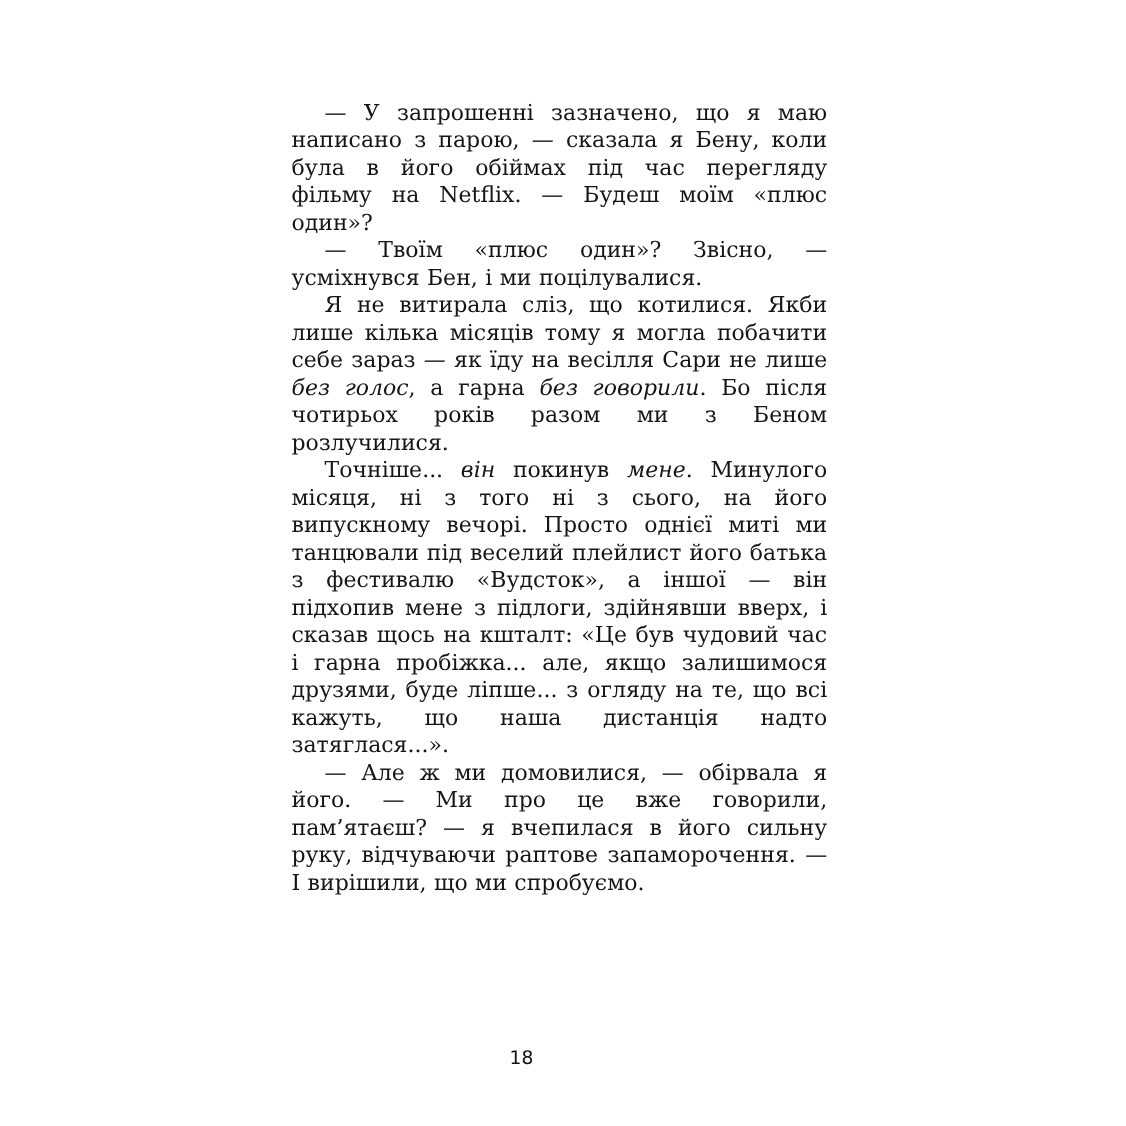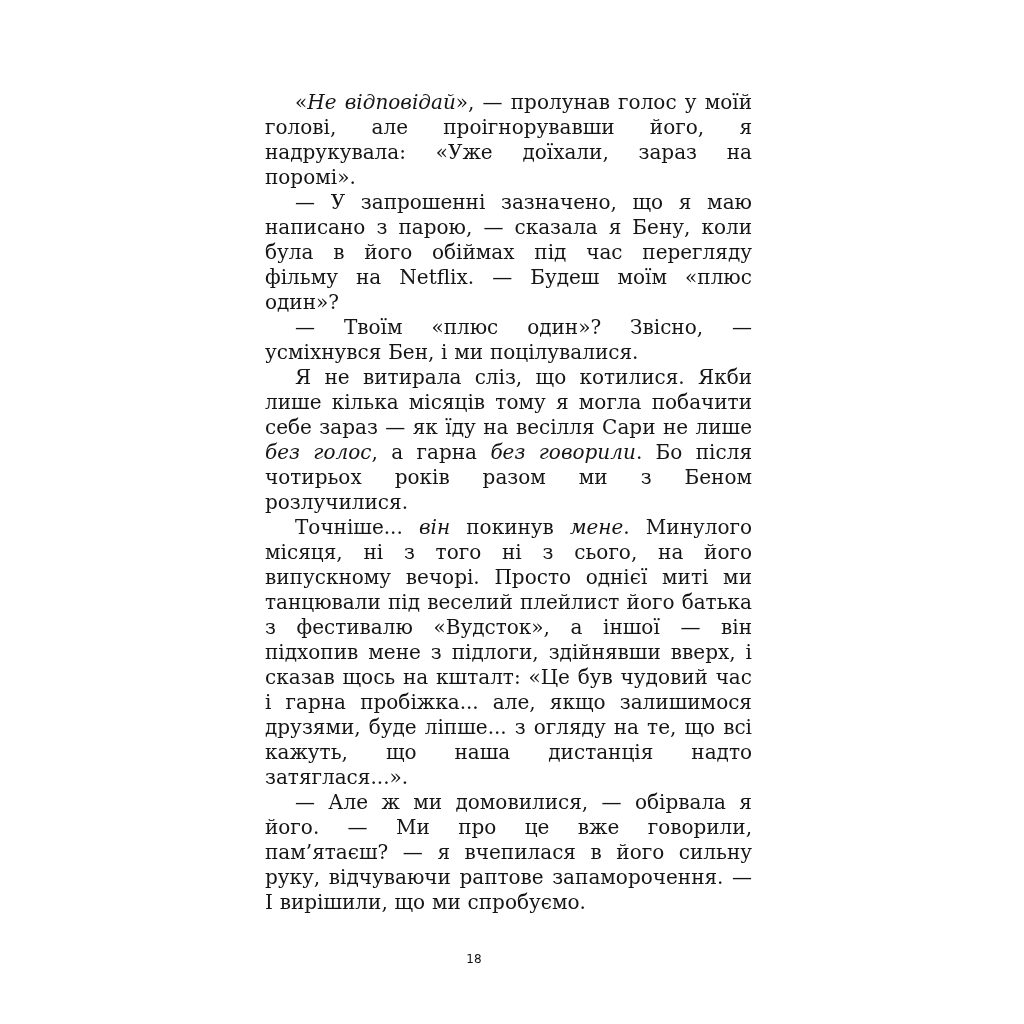--- a/index.html
+++ b/index.html
@@ -35,31 +35,30 @@
   .text-column em {
     font-style: italic;
   }
   .page-number {
     position: absolute;
     left: 0;
     top: 952px;
     width: 948px;
     text-align: center;
     font-family: "DejaVu Sans", "Liberation Sans", sans-serif;
-    font-size: 12px;
+    font-size: 17px;
     font-weight: 500;
     color: #111111;
   }
 </style>
 </head>
 <body>
 
 <div class="book-page">
   <div class="text-column">
-      <p><span>«</span><em>Не відповідай</em><span>», — пролунав голос у моїй голові, але проігнорувавши його, я надрукувала: «Уже доїхали, зараз на поромі».</span></p>
       <p><span>— У запрошенні зазначено, що я маю написано з парою, — сказала я Бену, коли була в його обіймах під час перегляду фільму на Netflix. — Будеш моїм «плюс один»?</span></p>
       <p><span>— Твоїм «плюс один»? Звісно, — усміхнувся Бен, і ми поцілувалися.</span></p>
       <p><span>Я не витирала сліз, що котилися. Якби лише кілька місяців тому я могла побачити себе зараз — як їду на весілля Сари не лише </span><em>без голос</em><span>, а гарна </span><em>без говорили</em><span>. Бо після чотирьох років разом ми з Беном розлучилися.</span></p>
       <p><span>Точніше... </span><em>він</em><span> покинув </span><em>мене</em><span>. Минулого місяця, ні з того ні з сього, на його випускному вечорі. Просто однієї миті ми танцювали під веселий плейлист його батька з фестивалю «Вудсток», а іншої — він підхопив мене з підлоги, здійнявши вверх, і сказав щось на кшталт: «Це був чудовий час і гарна пробіжка... але, якщо залишимося друзями, буде ліпше... з огляду на те, що всі кажуть, що наша дистанція надто затяглася...».</span></p>
       <p><span>— Але ж ми домовилися, — обірвала я його. — Ми про це вже говорили, пам’ятаєш? — я вчепилася в його сильну руку, відчуваючи раптове запаморочення. — І вирішили, що ми спробуємо.</span></p>
     </div>
   <div class="page-number">18</div>
 </div>
 
 </body></html>

